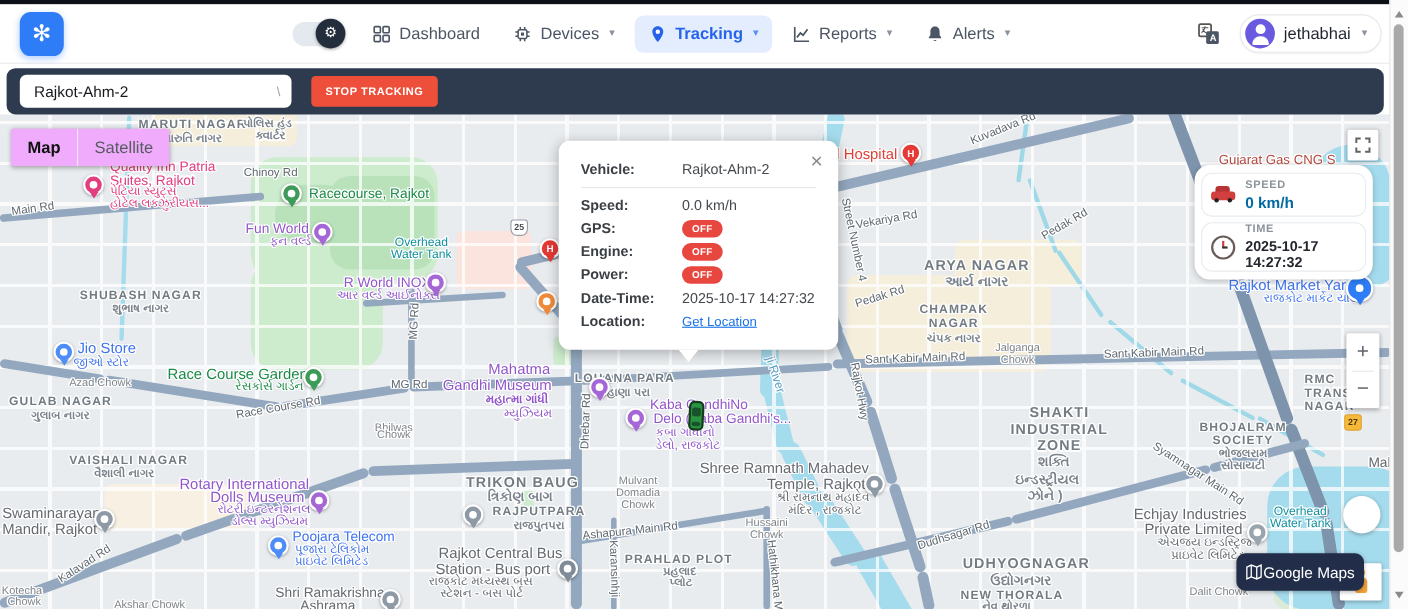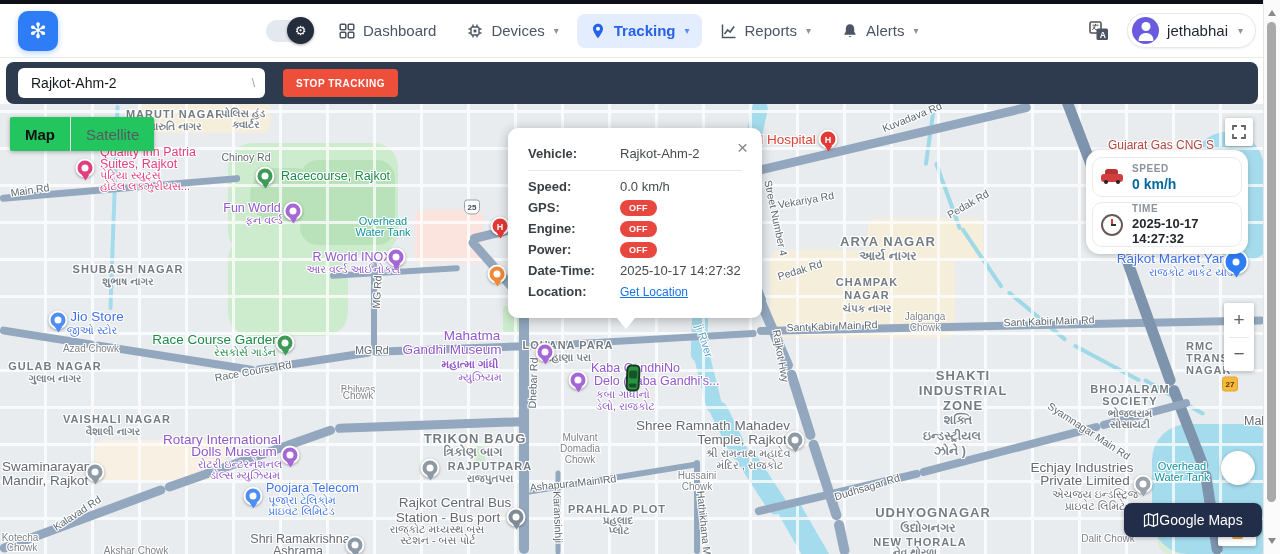--- a/index.html
+++ b/index.html
@@ -95,39 +95,39 @@
   .sval{font-size:13px;font-weight:700;color:#23272d;margin-top:2px}
   .sval.blue{color:#0369a1;font-size:14px}
   .car-ico{width:22px;height:16px;position:relative;flex:none}
   .car-ico::after{content:'';position:absolute;left:4px;top:0;width:13px;height:8px;background:#b73333;border-radius:3px 3px 0 0}
   .car-ico::before{content:'';position:absolute;left:0;bottom:3px;width:22px;height:8px;background:#d23f3f;border-radius:3px;z-index:1}
   .car-ico b{position:absolute;bottom:1px;left:3px;width:4px;height:4px;background:#222;border-radius:50%;box-shadow:12px 0 0 #222;z-index:2}
   .clk{width:18px;height:18px;border:2px solid #6b5a5a;border-radius:50%;position:relative;background:#fff;flex:none;box-sizing:content-box}
   .clk::before{content:'';position:absolute;left:8px;top:3px;width:2px;height:6px;background:#d23f3f}
   .clk::after{content:'';position:absolute;left:8px;top:8px;width:5px;height:2px;background:#333}
   
-  .mapsat{position:absolute;left:10px;top:13px;display:flex;background:#22c55e;border-radius:2px;
+  .mapsat{position:absolute;left:10px;top:13px;display:flex;background:#f0abfc;border-radius:2px;
           box-shadow:0 1px 4px rgba(0,0,0,.3);z-index:48;height:34px}
   .ms-btn{padding:0 15px;display:flex;align-items:center;font-size:15px;cursor:pointer}
   .ms-map{font-weight:600;color:#111}
   .ms-sat{color:#565b60;border-left:1px solid #ececec}
   .fsbtn{position:absolute;left:1225px;top:14px;width:28px;height:28px;background:#fff;border-radius:2px;
          box-shadow:0 1px 4px rgba(0,0,0,.3);z-index:48;display:flex;align-items:center;justify-content:center;cursor:pointer}
   .zoomctl{position:absolute;left:1224px;top:199px;width:30px;height:68px;background:#fff;border-radius:2px;
            box-shadow:0 1px 4px rgba(0,0,0,.3);z-index:48;display:flex;flex-direction:column}
   .zbtn{flex:1;display:flex;align-items:center;justify-content:center;font-size:19px;color:#5f6368;cursor:pointer}
   .zdiv{height:1px;background:#e6e6e6;margin:0 5px}
   .panctl{position:absolute;left:1221px;top:347px;width:34px;height:34px;border-radius:50%;background:#fff;
           box-shadow:0 1px 4px rgba(0,0,0,.3);z-index:48;cursor:pointer}
   .panctl i{position:absolute;width:0;height:0;border:4px solid transparent}
   .pan-up{left:13px;top:4px;border-bottom:5px solid #777}
   .pan-down{left:13px;bottom:4px;border-top:5px solid #777}
   .pan-left{left:4px;top:13px;border-right:5px solid #777}
   .pan-right{right:4px;top:13px;border-left:5px solid #777}
-  .gchip{position:absolute;left:1124px;top:399px;width:138px;height:34px;background:#212d49;border-radius:8px;
+  .gchip{position:absolute;left:1124px;top:399px;width:116px;height:34px;background:#212d49;border-radius:8px;
          color:#fff;font-size:14px;display:flex;align-items:center;justify-content:center;gap:0;z-index:49;
          box-shadow:0 1px 4px rgba(0,0,0,.3);cursor:pointer}
   .pegtile{position:absolute;left:1218px;top:408px;width:38px;height:34px;background:#fff;border-radius:2px;
            box-shadow:0 1px 4px rgba(0,0,0,.3);z-index:48;display:flex;justify-content:center;cursor:pointer}
   .pegman{width:11px;height:24px;margin-top:5px;position:relative}
   .pegman::before{content:'';position:absolute;top:0;left:2px;width:7px;height:7px;background:#f2a33c;border-radius:50%}
   .pegman::after{content:'';position:absolute;top:8px;left:0;width:11px;height:14px;background:#f2a33c;border-radius:4px 4px 2px 2px}
   
   .vscroll{position:absolute;right:0;top:0;width:16px;height:554px;background:#fbfbfb;border-left:1px solid #e6e6e6;z-index:60}
   .sarr{position:absolute;left:4px;width:0;height:0;border:4px solid transparent}

